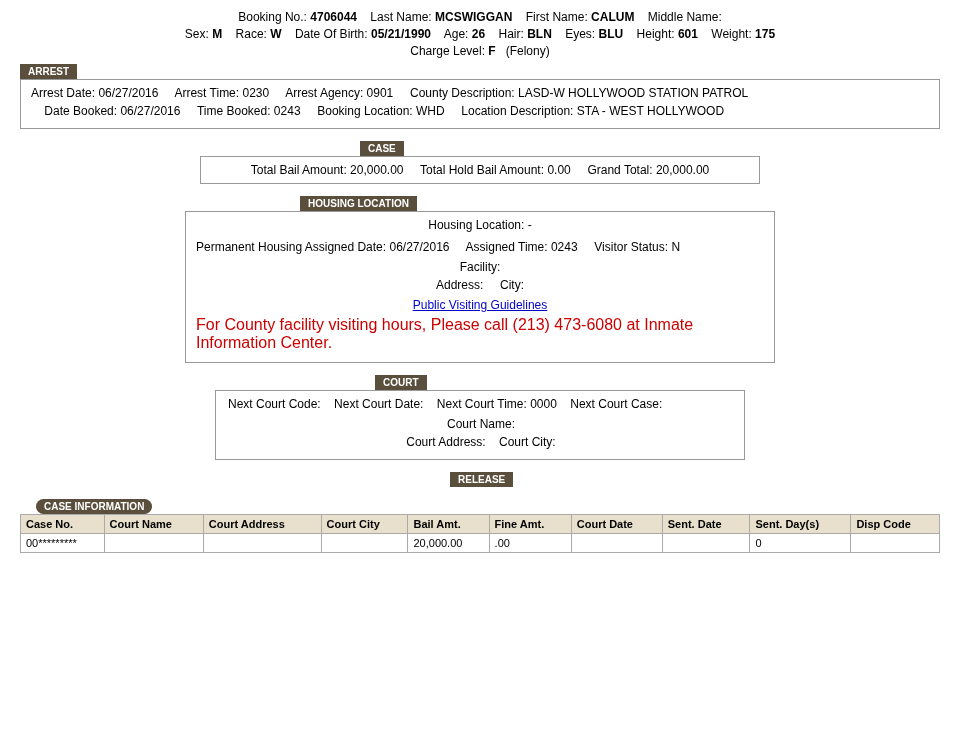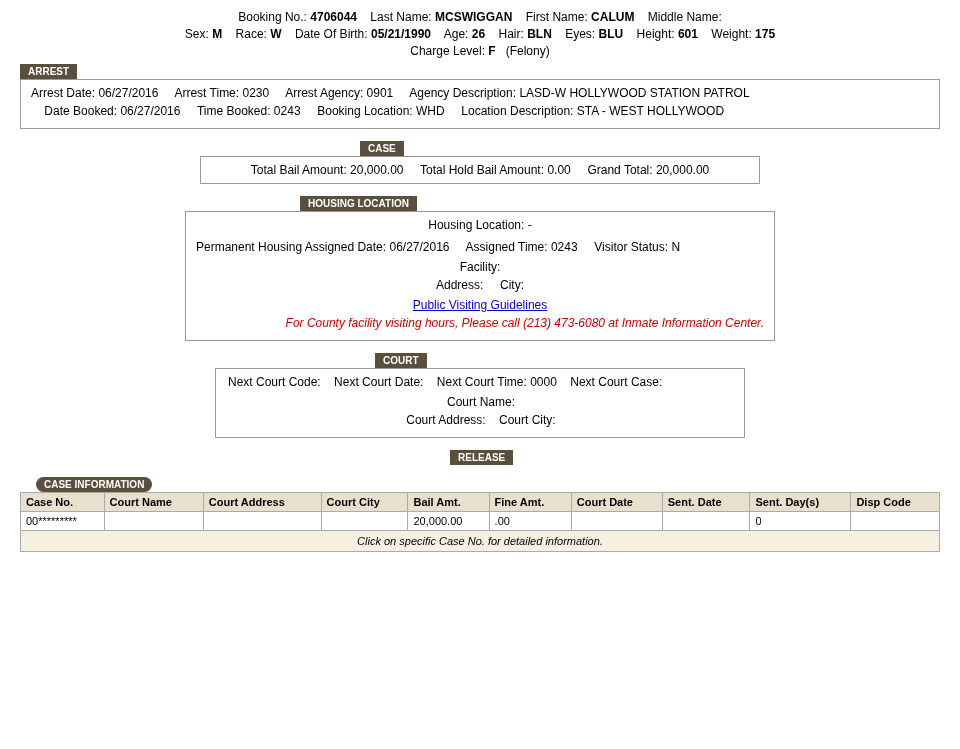--- a/index.html
+++ b/index.html
@@ -48,23 +48,22 @@
     .housing-center {
       text-align: center;
     }
     .link {
       color: #0000cc;
       text-decoration: underline;
       cursor: pointer;
     }
     .italic-note {
       color: #c00;
-      font-style: italic;
-      text-align: right;
-      font-size: 12px;
+      text-align: left;
+      font-size: 16px;
     }
     .court-box {
       padding: 6px 10px;
     }
     .release-box {
       padding: 6px 10px;
     }
     table.case-table {
       width: 100%;
       border-collapse: collapse;
@@ -195,21 +194,21 @@
     <div class="row">
       <span>Arrest Date:</span>
       <span>06/27/2016</span>
       &nbsp;&nbsp;&nbsp;
       <span>Arrest Time:</span>
       <span>0230</span>
       &nbsp;&nbsp;&nbsp;
       <span>Arrest Agency:</span>
       <span>0901</span>
       &nbsp;&nbsp;&nbsp;
-      <span>Agency Description:</span>
+      <span>County Description:</span>
       <span>LASD-W HOLLYWOOD STATION PATROL</span>
     </div>
     <div class="row">
       &nbsp;&nbsp;&nbsp;
       <span>Date Booked:</span>
       <span>06/27/2016</span>
       &nbsp;&nbsp;&nbsp;
       <span>Time Booked:</span>
       <span>0243</span>
       &nbsp;&nbsp;&nbsp;
@@ -339,14 +338,13 @@
           <td></td>
           <td>20,000.00</td>
           <td>.00</td>
           <td></td>
           <td></td>
           <td>0</td>
           <td></td>
         </tr>
       </tbody>
   </table>
-  <div class="case-footer">Click on specific Case No. for detailed information.</div>
 </div>
 
 </body></html>

